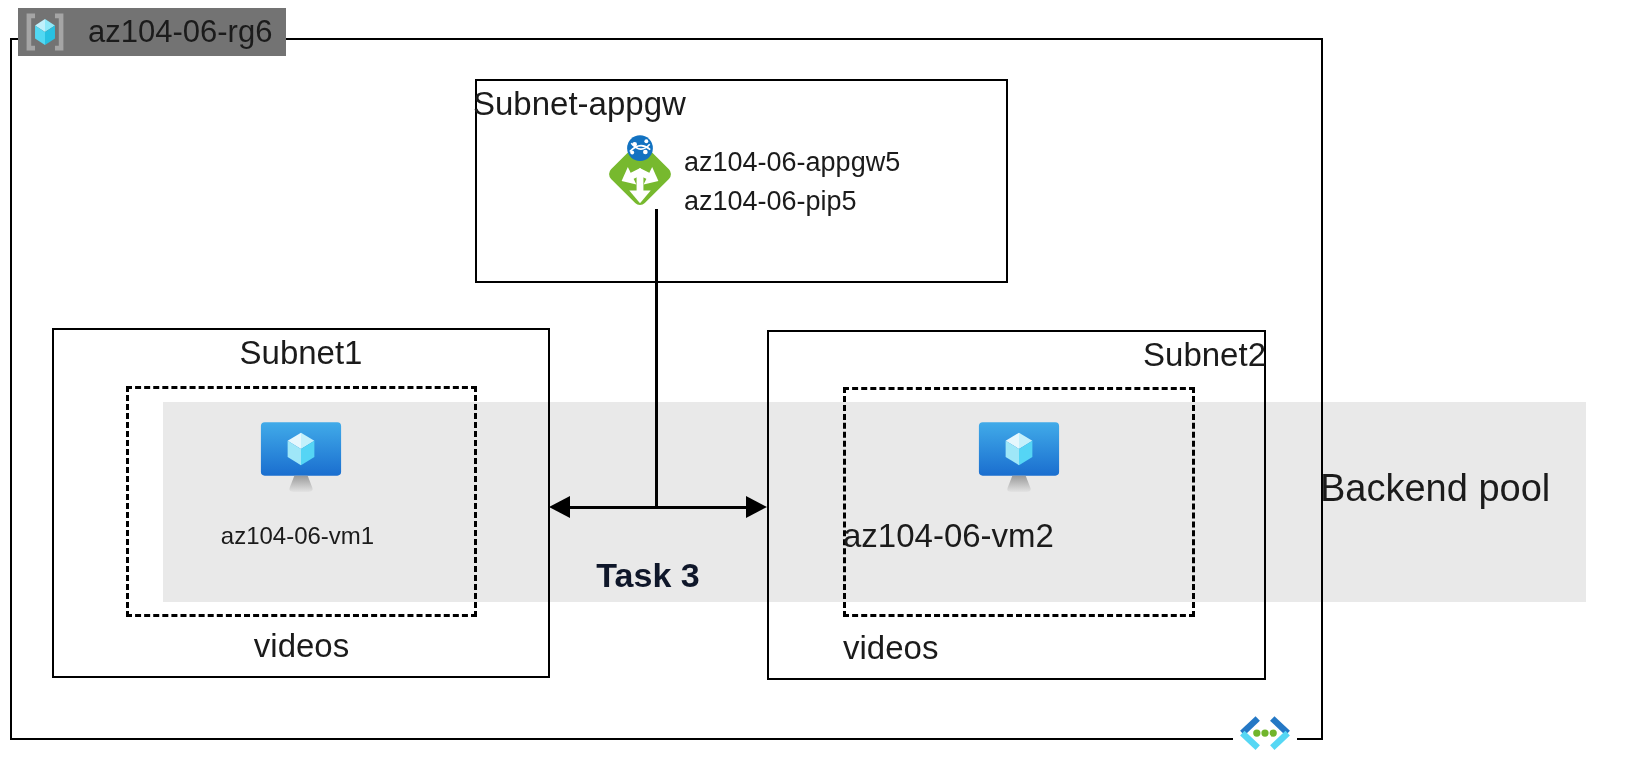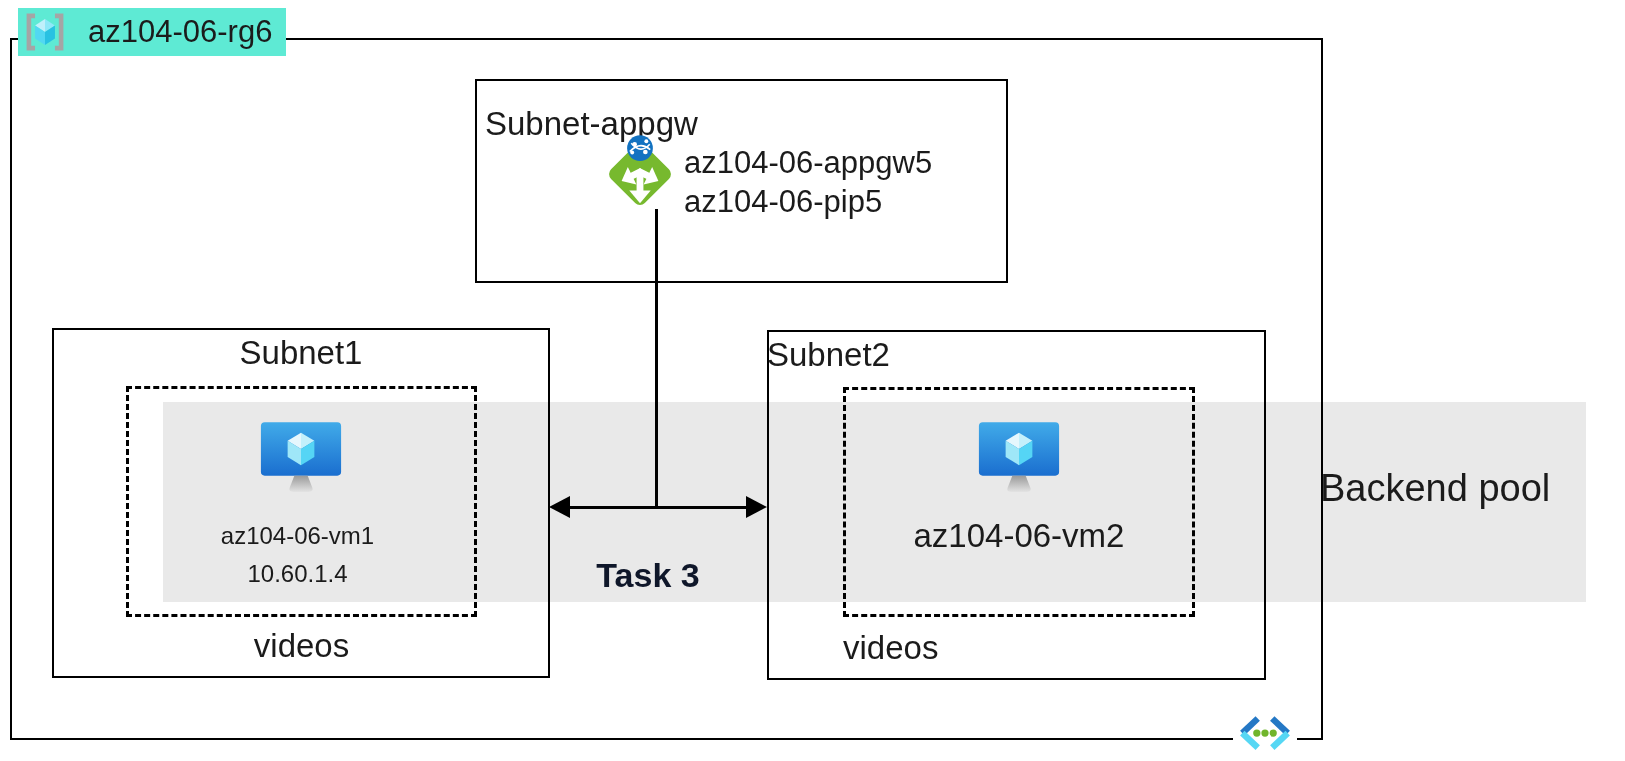--- a/index.html
+++ b/index.html
@@ -12,49 +12,49 @@
     overflow:hidden;
   }
   .abs { position:absolute; }
 
   
   .band { left:163px; top:402px; width:1423px; height:200px; background:#e9e9e9; z-index:1; }
   .band-label { left:1320px; top:467px; width:280px; text-align:left; font-size:38px; z-index:3; }
 
   
   .outer-box { left:10px; top:38px; width:1313px; height:702px; border:2.5px solid #000; box-sizing:border-box; z-index:2; }
-  .rg-header { left:18px; top:8px; height:48px; background:#5eead4; display:flex; align-items:center; gap:20px; padding:0 14px 0 4px; z-index:6; }
+  .rg-header { left:18px; top:8px; height:48px; background:#737373; display:flex; align-items:center; gap:20px; padding:0 14px 0 4px; z-index:6; }
   .rg-title { font-size:31px; white-space:nowrap; }
 
   
   .appgw-box { left:475px; top:79px; width:533px; height:204px; border:2.5px solid #000; box-sizing:border-box; z-index:2; }
-  .appgw-title { left:485px; top:85px; font-size:33px; z-index:3;margin-top:20px; }
+  .appgw-title { left:473px; top:85px; font-size:33px; z-index:3; }
   .appgw-icon { left:602px; top:131px; width:76px; height:82px; z-index:3; }
-  .appgw-lines { left:684px; top:143px; font-size:31px; line-height:39px; white-space:nowrap; z-index:3; }
+  .appgw-lines { left:684px; top:143px; font-size:27px; line-height:39px; white-space:nowrap; z-index:3; }
 
   
   .conn-v { left:655px; top:209px; width:3px; height:299px; background:#000; z-index:3; }
   .arrow-line { left:567px; top:506px; width:183px; height:3px; background:#000; z-index:3; }
   .arrow-head-left { left:549px; top:496px; width:0; height:0;
       border-top:11px solid transparent; border-bottom:11px solid transparent; border-right:21px solid #000; z-index:3; }
   .arrow-head-right { left:746px; top:496px; width:0; height:0;
       border-top:11px solid transparent; border-bottom:11px solid transparent; border-left:21px solid #000; z-index:3; }
   .task-label { left:558px; top:556px; width:180px; text-align:center; font-size:34px; font-weight:bold; z-index:3; }
 
   
   .subnet1-box { left:52px; top:328px; width:498px; height:350px; border:2.5px solid #000; box-sizing:border-box; z-index:2; }
   .subnet2-box { left:767px; top:330px; width:499px; height:350px; border:2.5px solid #000; box-sizing:border-box; z-index:2; }
   .subnet1-title { left:52px; top:334px; width:498px; text-align:center; font-size:33px; z-index:3; }
-  .subnet2-title { left:767px; top:336px; width:499px; text-align:left; font-size:33px; z-index:3; }
+  .subnet2-title { left:767px; top:336px; width:499px; text-align:right; font-size:33px; z-index:3; }
   .dashed1 { left:126px; top:386px; width:351px; height:231px; border:3px dashed #000; box-sizing:border-box; z-index:3; }
   .dashed2 { left:843px; top:387px; width:352px; height:230px; border:3px dashed #000; box-sizing:border-box; z-index:3; }
   .vm1-icon { left:259px; top:420px; width:84px; height:77px; z-index:3; }
   .vm2-icon { left:977px; top:420px; width:84px; height:77px; z-index:3; }
   .vm1-text { left:122px; top:517px; width:351px; text-align:center; font-size:24px; line-height:38px; z-index:3; }
-  .vm2-text { left:843px; top:517px; width:352px; text-align:center; font-size:33px; line-height:38px; z-index:3; }
+  .vm2-text { left:843px; top:517px; width:352px; font-size:33px; line-height:38px; z-index:3; }
   .label1 { left:126px; top:627px; width:351px; text-align:center; font-size:33px; z-index:3; }
   .label2 { left:843px; top:629px; width:352px; font-size:33px; z-index:3; }
 
   
   .vnet-wrap { left:1233px; top:712px; width:64px; height:44px; background:#fff; display:flex; align-items:center; justify-content:center; z-index:5; }
   .rg-icon-svg { width:46px; height:38px; display:block; }
 </style>
 </head>
 <body>
 
@@ -132,21 +132,20 @@
       <rect x="2" y="2" width="84" height="56" rx="4" fill="url(#vmScreen)"></rect>
       <polygon points="44,13 30,21.5 44,30" fill="#e6f7fd"></polygon>
       <polygon points="44,13 58,21.5 44,30" fill="#c4f0fb"></polygon>
       <polygon points="30,21.5 44,30 44,47 30,38.5" fill="#9fe7f8"></polygon>
       <polygon points="58,21.5 44,30 44,47 58,38.5" fill="#55d5f5"></polygon>
       <path d="M37 58 L51 58 L56 71 Q57 75 52 75 L36 75 Q31 75 32 71 Z" fill="url(#vmStand)"></path>
     </svg>
   </div>
   <div class="abs vm1-text">
     <div>az104-06-vm1</div>
-    <div>10.60.1.4</div>
   </div>
   <div class="abs label1">videos</div>
 
   <div class="abs subnet2-box"></div>
   <div class="abs subnet2-title">Subnet2</div>
   <div class="abs dashed2"></div>
   <div class="abs vm2-icon">
     <svg viewBox="0 0 88 80" width="84" height="77" aria-hidden="true">
       <rect x="2" y="2" width="84" height="56" rx="4" fill="url(#vmScreen)"></rect>
       <polygon points="44,13 30,21.5 44,30" fill="#e6f7fd"></polygon>

